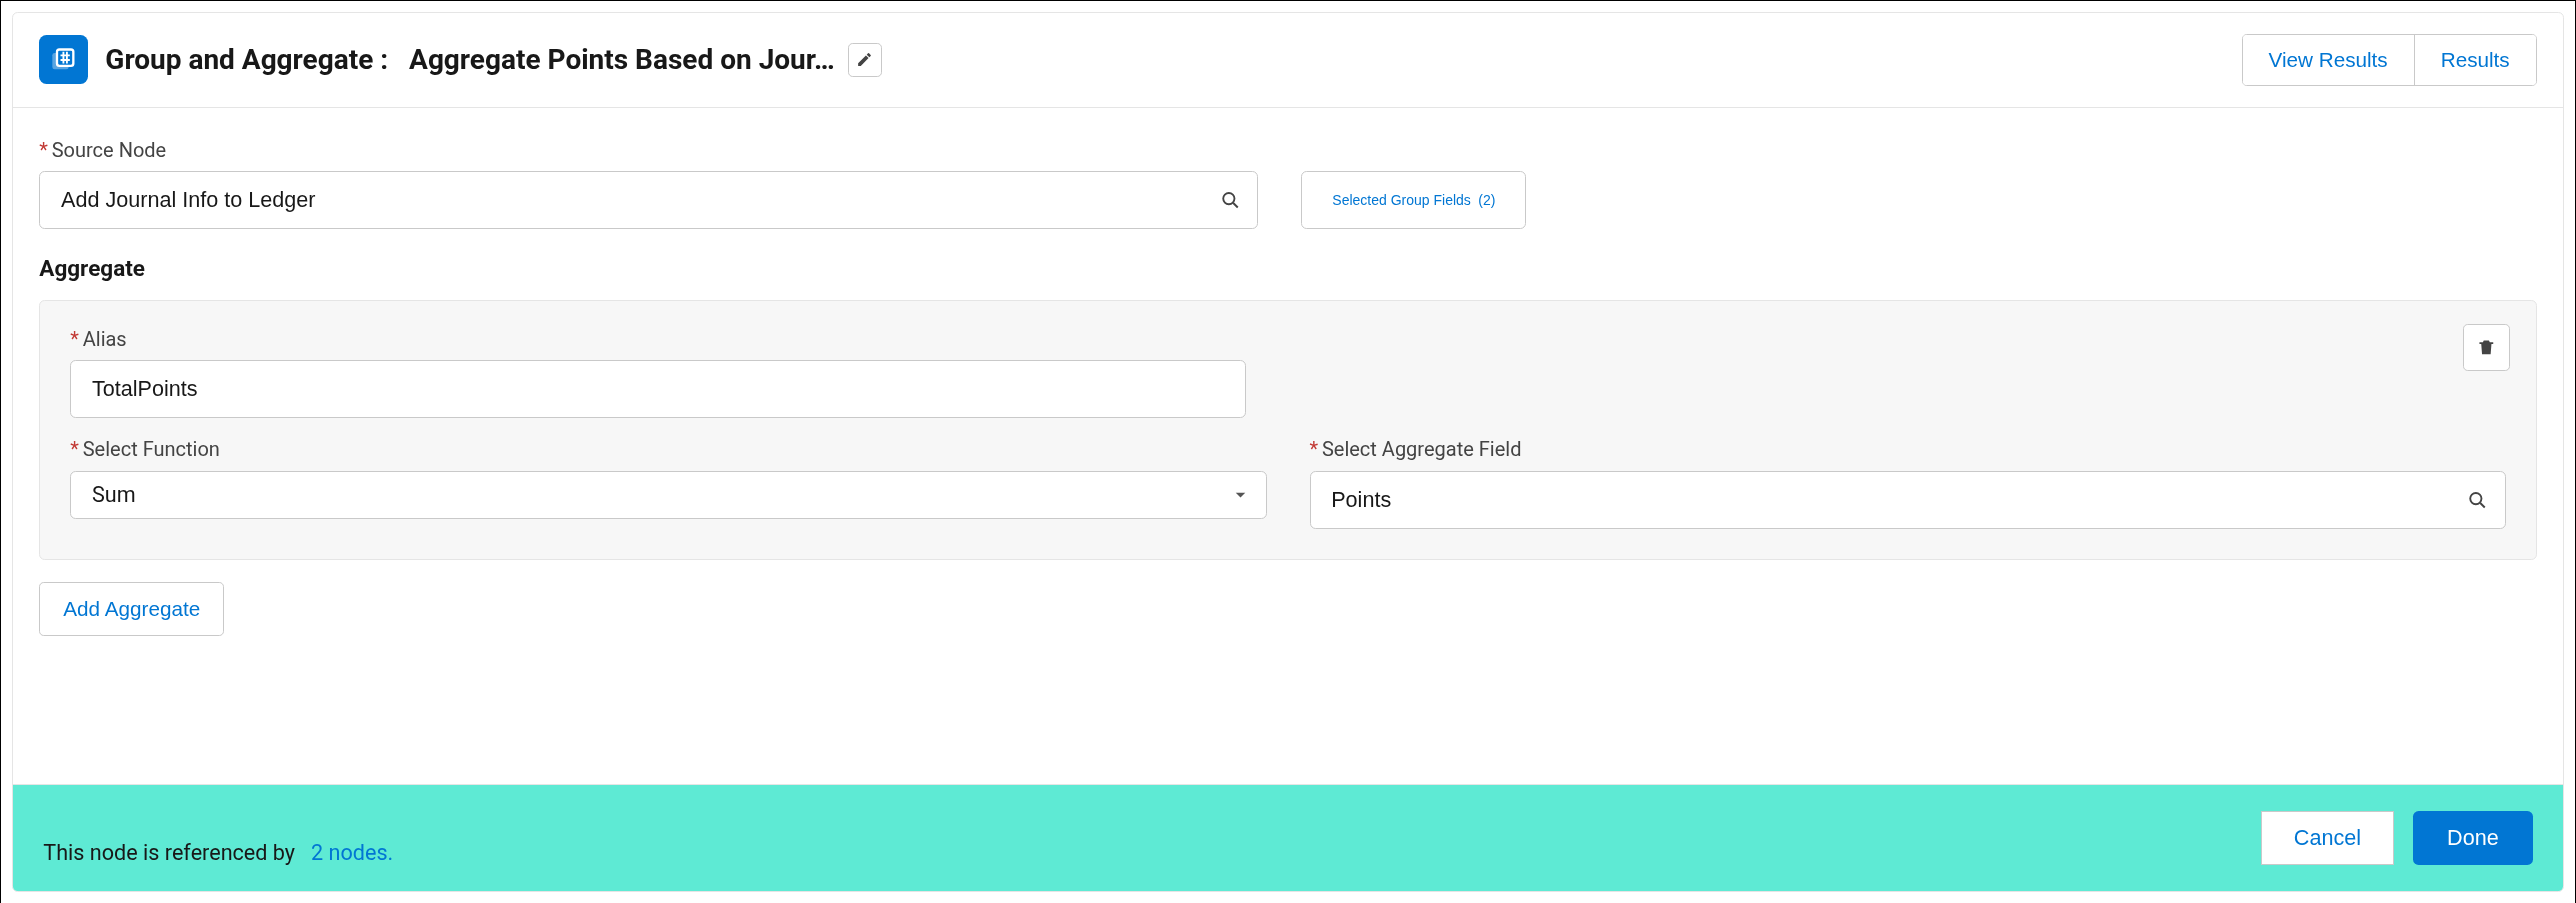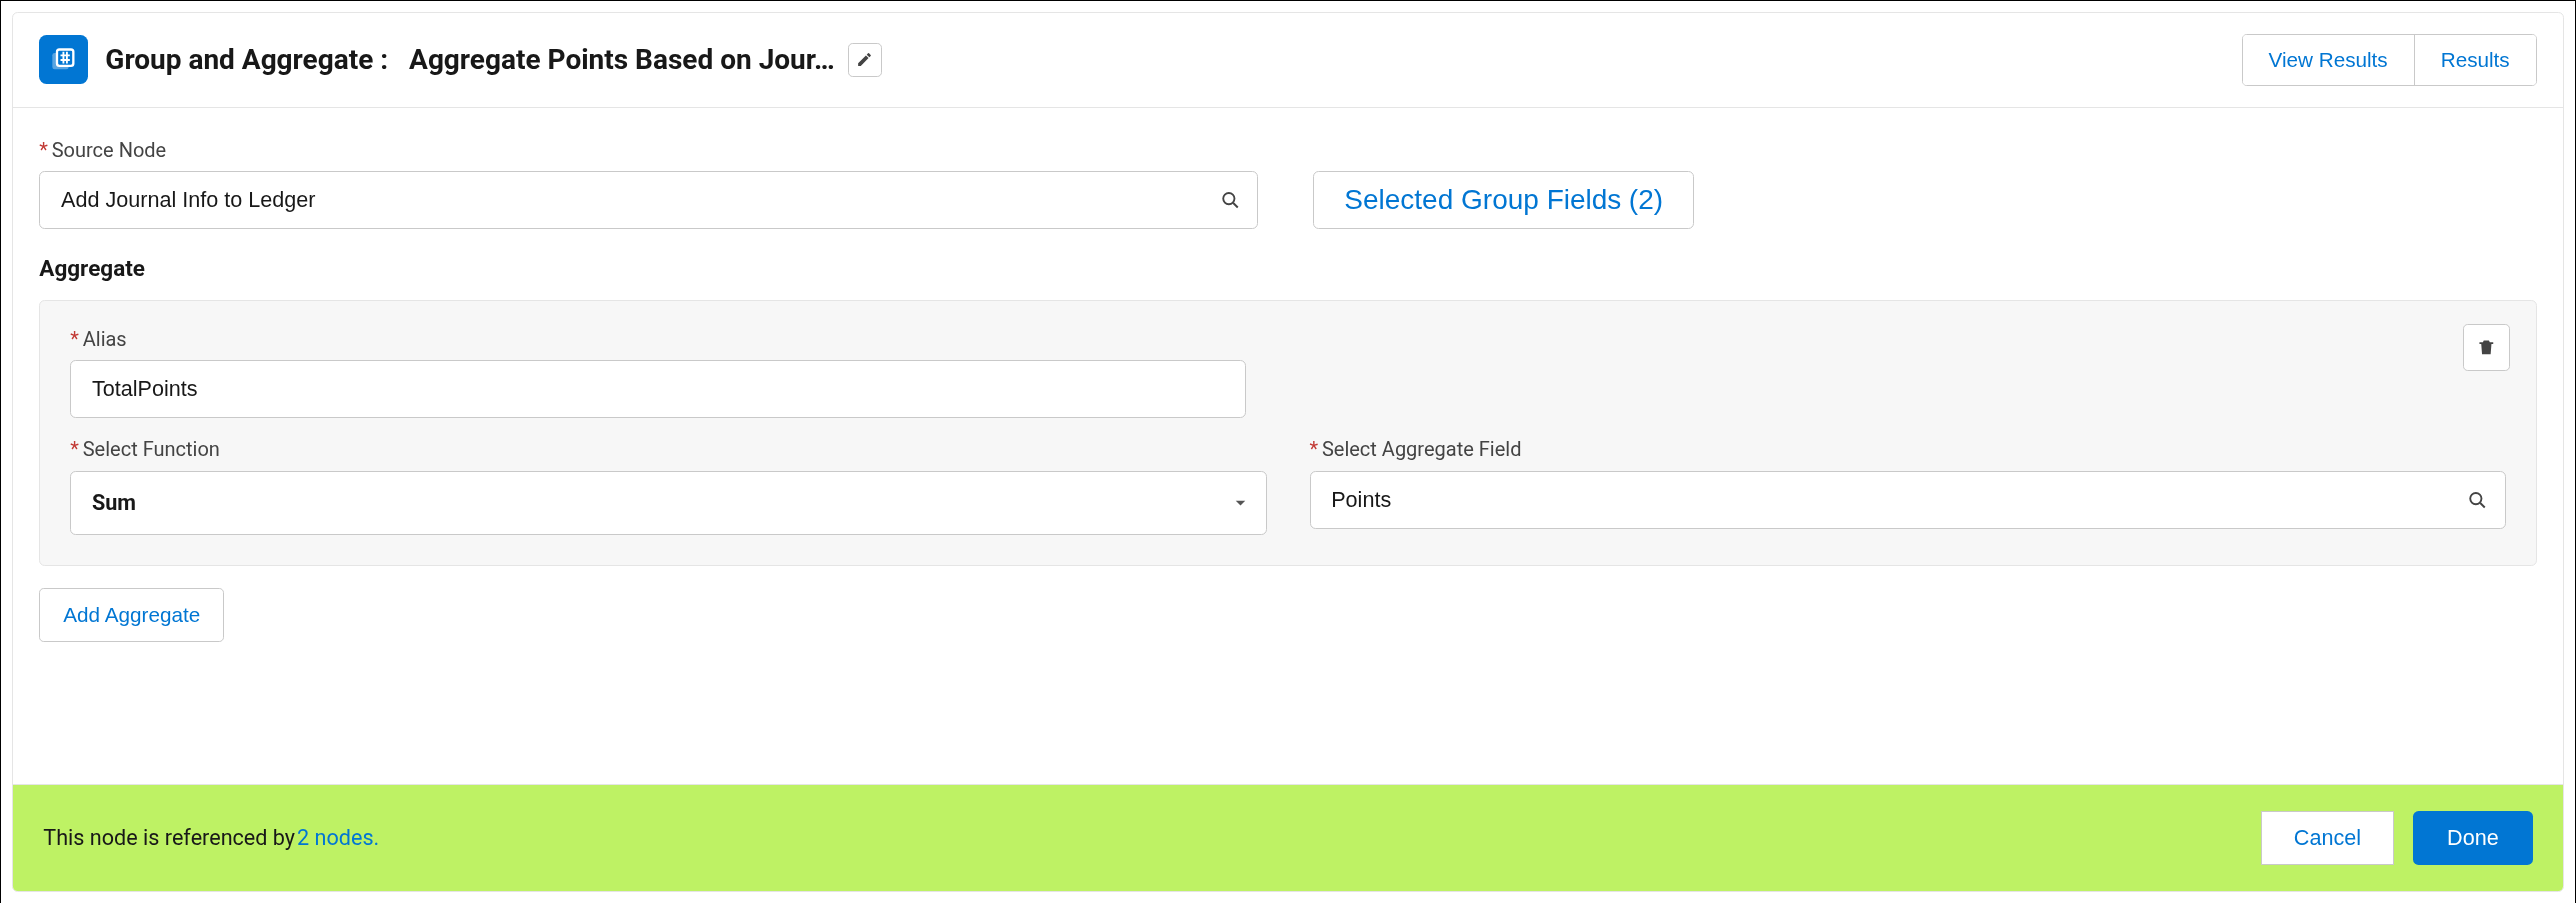--- a/index.html
+++ b/index.html
@@ -126,27 +126,26 @@
       transform: translateY(-50%);
       pointer-events: none;
       color: #444;
     }
     .pill-btn {
       height: 58px;
       border: 0.9px solid #c9c9c9;
       border-radius: 5.6px;
       background: #fff;
       color: #0176d3;
-      font-size: 28px;
+      font-size: 14px;
       padding: 0 30px;
       cursor: pointer;
       display: inline-flex;
       align-items: center;
       gap: 7.5px;
-      margin-left: 12px;
     }
     .section-title {
       font-size: 22.5px;
       font-weight: 700;
       margin-bottom: 19px;
     }
     .agg-panel {
       border: 0.9px solid #e5e5e5;
       border-radius: 5.6px;
       background: #f7f7f7;
@@ -174,50 +173,49 @@
     .agg-row-bottom {
       display: flex;
       gap: 43px;
     }
     .agg-row-bottom .agg-col-half { flex: 1 1 0; width: auto; }
     .select-shell {
       position: relative;
     }
     .select-shell .fake-select {
       width: 100%;
-      height: 64px;
+      height: 48px;
       border: 0.9px solid #c9c9c9;
       border-radius: 5.6px;
       padding: 0 51px 0 20.7px;
       font-size: 21.6px;
       color: #181818;
       background: #fff;
       display: flex;
       align-items: center;
       cursor: pointer;
-      font-weight: bold;
     }
     .add-agg-btn {
       margin-top: 22.5px;
       height: 54px;
       border: 0.9px solid #c9c9c9;
       border-radius: 4.7px;
       background: #fff;
       color: #0176d3;
       padding: 0 23px;
       font-size: 20.7px;
       cursor: pointer;
     }
     .card-footer {
-      background: #bef264;
+      background: #5eead4;
       border-top: 0.9px solid #e5e5e5;
       padding: 26px 30px;
       display: flex;
-      align-items: center;
-      gap: 2px;
+      align-items: flex-end;
+      gap: 16px;
     }
     .footer-text { font-size: 21.6px; color: #181818; }
     .footer-link { color: #0176d3; text-decoration: none; }
     .footer-spacer { flex: 1; }
     .footer-actions { display: flex; gap: 19px; }
     .btn-outline {
       height: 54px;
       border: 0.9px solid #c9c9c9;
       border-radius: 0;
       background: #fff;

